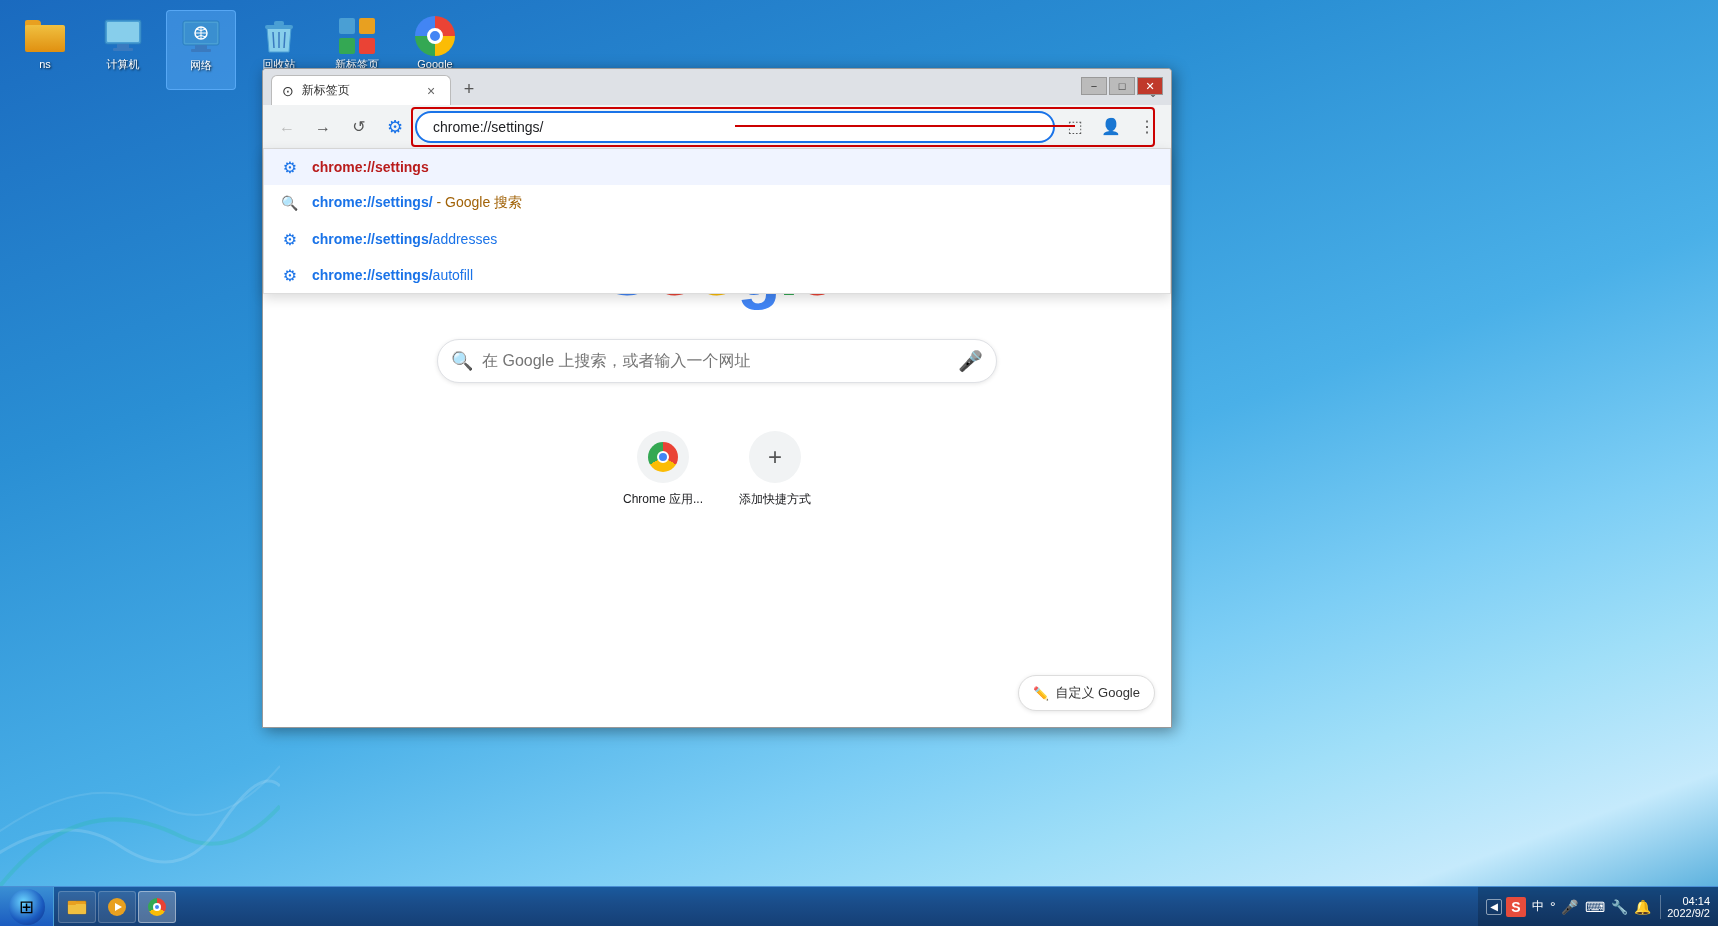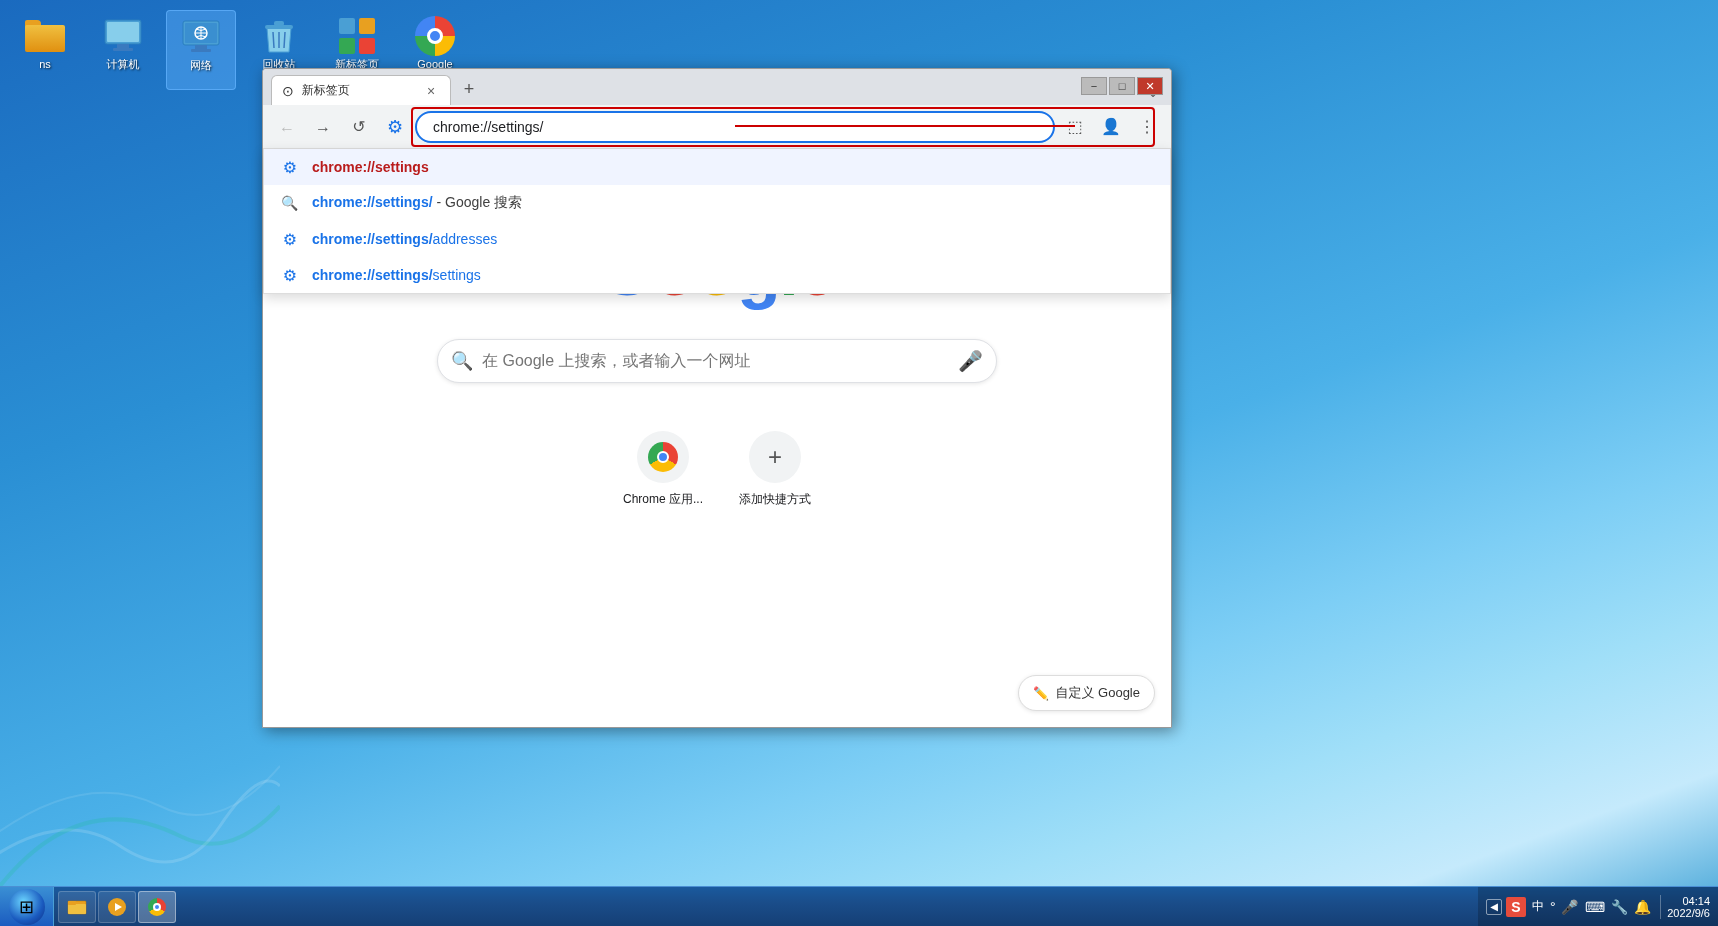--- a/index.html
+++ b/index.html
@@ -799,35 +799,35 @@
           <div class="autocomplete-icon">⚙</div>
           <span class="autocomplete-text">
             <span style="font-weight:700; color:#b91c1c;">chrome://settings</span>
           </span>
         </div>
 
         <div class="autocomplete-item">
           <div class="autocomplete-icon" style="color:#777; font-size:14px;">🔍</div>
           <span class="autocomplete-text">
             <span style="font-weight:700; color:#1a73e8;">chrome://settings/</span>
-            <span style="color:#404040; font-weight:400;"> - Google 搜索</span>
+            <span style="color:#a16207; font-weight:400;"> - Google 搜索</span>
           </span>
         </div>
 
         <div class="autocomplete-item">
           <div class="autocomplete-icon">⚙</div>
           <span class="autocomplete-text">
             <span style="font-weight:700; color:#1a73e8;">chrome://settings/</span><span style="color:#1a73e8; font-weight:400;">addresses</span>
           </span>
         </div>
 
         <div class="autocomplete-item">
           <div class="autocomplete-icon">⚙</div>
           <span class="autocomplete-text">
-            <span style="font-weight:700; color:#1a73e8;">chrome://settings/</span><span style="color:#1a73e8; font-weight:400;">settings</span>
+            <span style="font-weight:700; color:#1a73e8;">chrome://settings/</span><span style="color:#1a73e8; font-weight:400;">autofill</span>
           </span>
         </div>
       </div>
     </div>
 
     <div class="page-content">
 
       <div class="google-logo">
         <span class="g-blue">G</span><span class="g-red">o</span><span class="g-yellow">o</span><span class="g-blue">g</span><span class="g-green">l</span><span class="g-red">e</span>
       </div>
@@ -904,17 +904,17 @@
         <div class="sogou-s">S</div>
         <span class="sys-tray-text">中</span>
         <span class="tray-icon">°</span>
         <span class="tray-icon">🎤</span>
         <span class="tray-icon">⌨</span>
         <span class="tray-icon">🔧</span>
         <span class="tray-icon">🔔</span>
       </div>
       <div class="clock">
         <div>04:14</div>
-        <div>2022/9/6</div>
+        <div>2022/9/2</div>
       </div>
     </div>
   </div>
 </div>
 
 </body></html>

